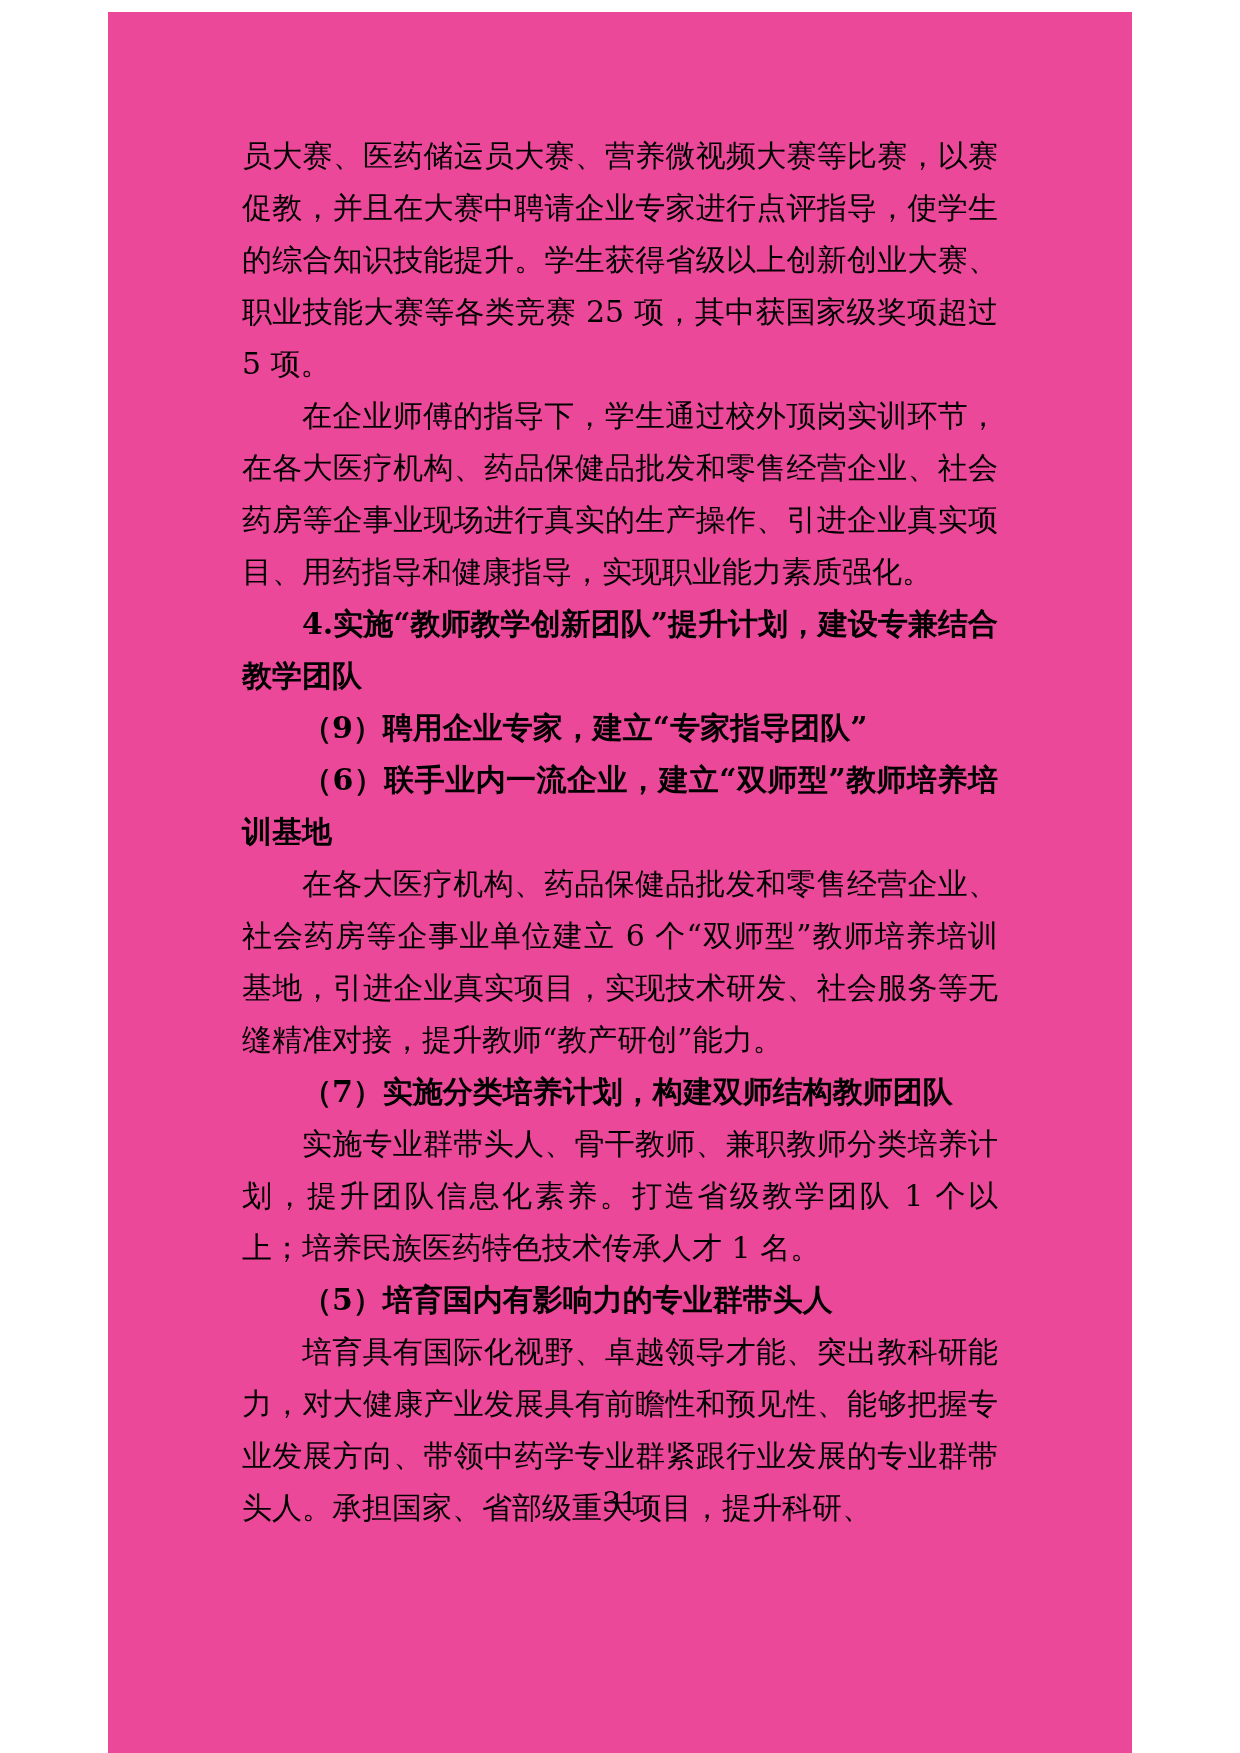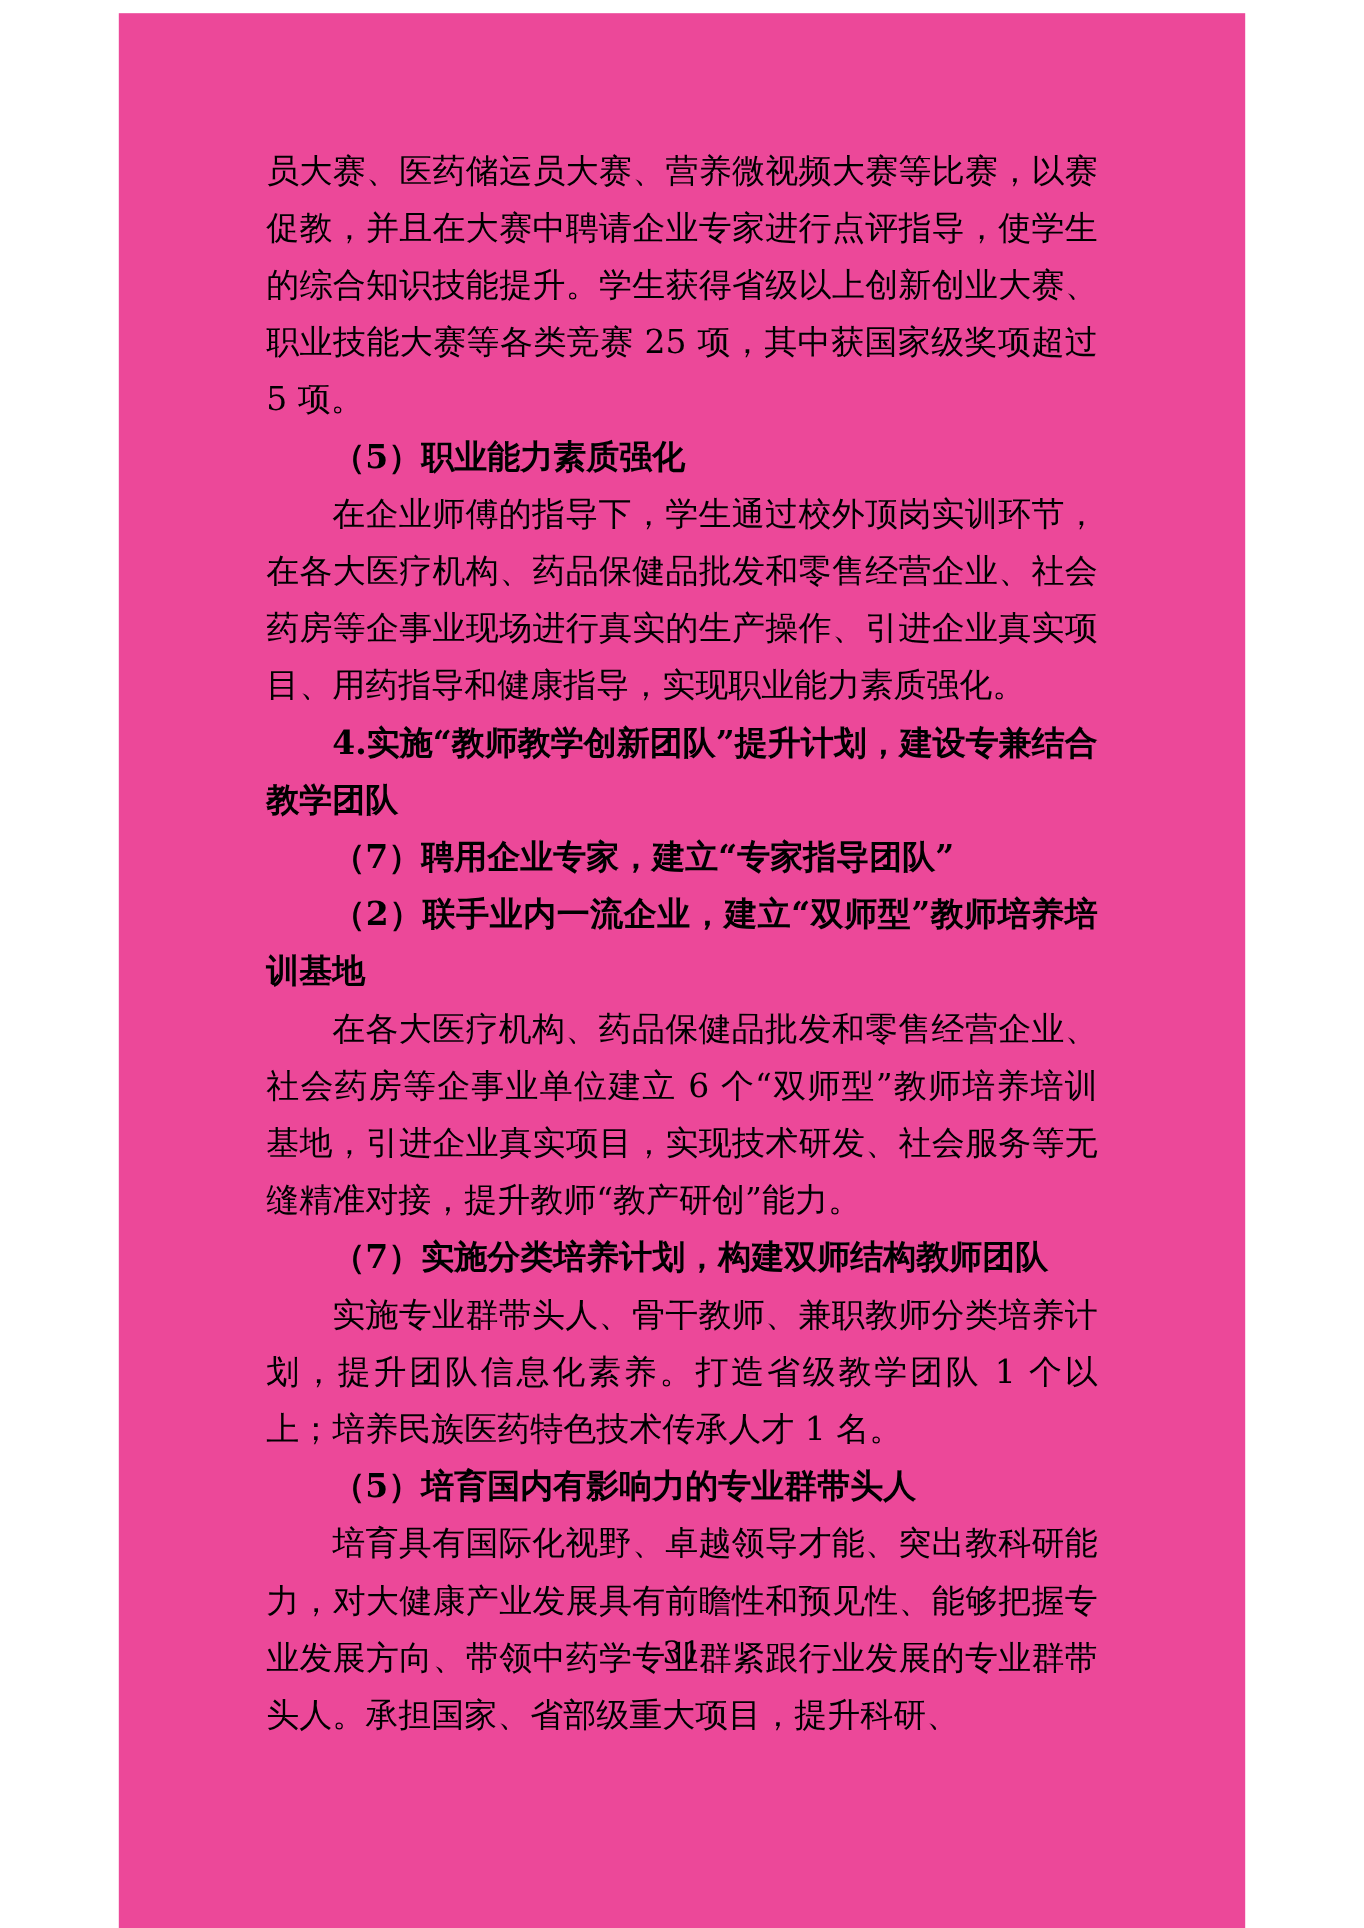--- a/index.html
+++ b/index.html
@@ -49,30 +49,29 @@
     color: #000000;
   }
 </style>
 </head>
 <body>
 
 <div class="page">
 
   <p class="block body-text no-indent">员大赛、医药储运员大赛、营养微视频大赛等比赛，以赛促教，并且在大赛中聘请企业专家进行点评指导，使学生的综合知识技能提升。学生获得省级以上创新创业大赛、职业技能大赛等各类竞赛 25 项，其中获国家级奖项超过 5 项。</p>
 
-  <p class="block heading">（5）职业能力素质强化</p>
 
   <p class="block body-text">在企业师傅的指导下，学生通过校外顶岗实训环节，在各大医疗机构、药品保健品批发和零售经营企业、社会药房等企事业现场进行真实的生产操作、引进企业真实项目、用药指导和健康指导，实现职业能力素质强化。</p>
 
   <p class="block heading">4.实施“教师教学创新团队”提升计划，建设专兼结合教学团队</p>
 
-  <p class="block heading">（7）聘用企业专家，建立“专家指导团队”</p>
+  <p class="block heading">（9）聘用企业专家，建立“专家指导团队”</p>
 
 
-  <p class="block heading">（2）联手业内一流企业，建立“双师型”教师培养培训基地</p>
+  <p class="block heading">（6）联手业内一流企业，建立“双师型”教师培养培训基地</p>
 
   <p class="block body-text">在各大医疗机构、药品保健品批发和零售经营企业、社会药房等企事业单位建立 6 个“双师型”教师培养培训基地，引进企业真实项目，实现技术研发、社会服务等无缝精准对接，提升教师“教产研创”能力。</p>
 
   <p class="block heading">（7）实施分类培养计划，构建双师结构教师团队</p>
 
   <p class="block body-text">实施专业群带头人、骨干教师、兼职教师分类培养计划，提升团队信息化素养。打造省级教学团队 1 个以上；培养民族医药特色技术传承人才 1 名。</p>
 
   <p class="block heading">（5）培育国内有影响力的专业群带头人</p>
 
   <p class="block body-text">培育具有国际化视野、卓越领导才能、突出教科研能力，对大健康产业发展具有前瞻性和预见性、能够把握专业发展方向、带领中药学专业群紧跟行业发展的专业群带头人。承担国家、省部级重大项目，提升科研、</p>

